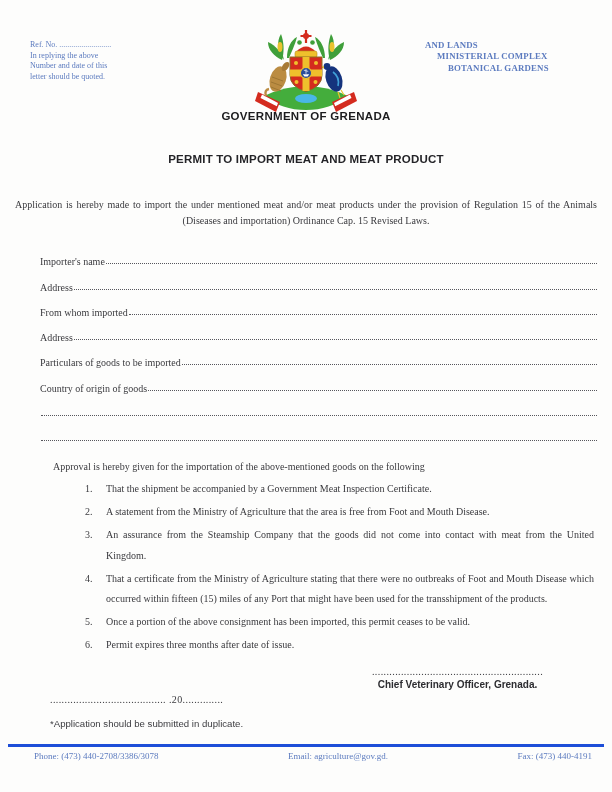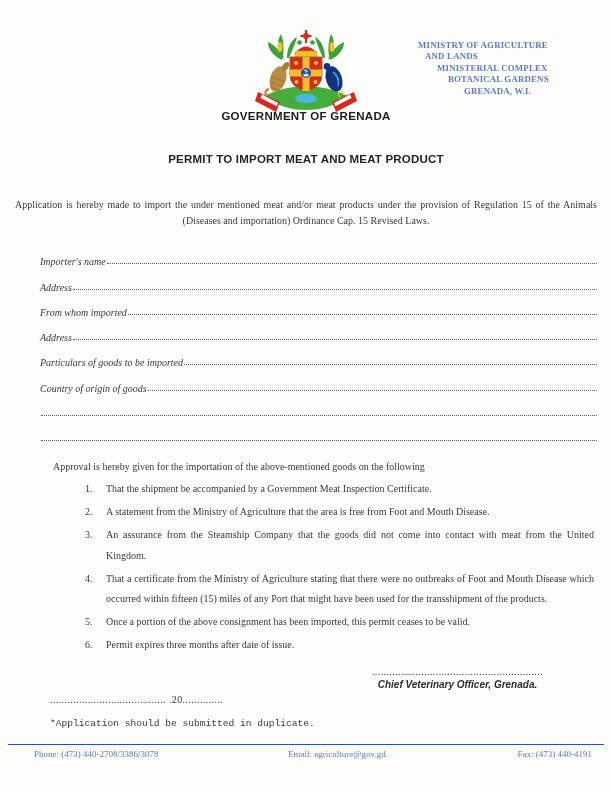--- a/index.html
+++ b/index.html
@@ -29,49 +29,55 @@
   .doc-title {
     position:absolute; top:153px; left:0; right:0; text-align:center;
     font-family:"Liberation Sans", sans-serif; font-weight:bold;
     font-size:11.5px; color:#242428; letter-spacing:0.2px;
   }
   
   .body { position:absolute; top:197px; left:15px; right:15px; font-size:10px; }
   .intro { text-align:justify; text-align-last:center; line-height:16px; }
   .fields { margin-top:13px; padding-left:25px; }
   .field-row { display:flex; align-items:flex-end; height:25.3px; }
-  .field-label { white-space:nowrap; padding-right:1px;font-style:italic; }
+  .field-label { white-space:nowrap; padding-right:1px; }
   .leader { flex:1; border-bottom:1.6px dotted #56565c; margin-bottom:3px; }
   .approval { margin-top:15px; line-height:15px; }
   .approval-l1 { text-indent:38px; }
   .conditions { margin-top:5px; padding-left:70px; padding-right:3px; }
   .cond-item { display:flex; line-height:20.5px; margin-bottom:2.5px; }
   .cond-num { width:21px; flex:none; }
   .cond-text { flex:1; text-align:justify; }
   .sig-block { margin-top:11px; margin-left:auto; margin-right:42px; width:195px; text-align:center; }
   .sig-dots { font-size:10px; letter-spacing:0.4px; line-height:10px; }
-  .sig-title { font-family:"Liberation Sans", sans-serif; font-weight:bold; font-style:italic;
+  .sig-title { font-family:"Liberation Sans", sans-serif; font-weight:bold; 
                font-size:10px; margin-top:2px; color:#2c2c30; }
   .date-line { margin-top:4px; padding-left:35px; font-size:10px; letter-spacing:0.4px; }
   .footnote { margin-top:13px; padding-left:35px;
-              font-family:Liberation Mono, monospace; font-size:9.6px; color:#3c3c40; }
+              font-family:Liberation Sans, sans-serif; font-size:9.6px; color:#3c3c40; }
   
   .footer {
     position:absolute; top:744px; left:8px; right:8px;
-    border-top:1px solid #1d4ed8; padding-top:4px;
+    border-top:3px solid #1d4ed8; padding-top:4px;
     display:flex; justify-content:space-between;
     color:#5c7bbf; font-size:9px;
   }
   .footer-phone { margin-left:26px; } .footer-fax { margin-right:12px; }
 </style>
 </head>
 <body>
 
 <div class="page">
 
+  <div class="ref-block">
+    <div>Ref. No. ..........................</div>
+    <div>In replying the above</div>
+    <div>Number and date of this</div>
+    <div>letter should be quoted.</div>
+  </div>
 
   <div class="emblem-wrap">
     <svg width="104" height="86" viewBox="0 0 104 86" aria-hidden="true">
 
       <g fill="#3f9f3a">
         <path d="M30 30 C 24 22, 22 12, 27 4 C 30 12, 30 20, 29 26 Z"></path>
         <path d="M28 30 C 20 26, 14 20, 14 12 C 22 16, 27 22, 29 27 Z"></path>
         <path d="M33 28 C 33 18, 37 10, 43 7 C 41 15, 37 23, 35 28 Z"></path>
         <path d="M74 30 C 80 22, 82 12, 77 4 C 74 12, 74 20, 75 26 Z"></path>
         <path d="M76 30 C 84 26, 90 20, 90 12 C 82 16, 77 22, 75 27 Z"></path>
@@ -119,25 +125,23 @@
       <circle cx="42.5" cy="52" r="2" fill="#efc02c"></circle>
       <circle cx="61.5" cy="52" r="2" fill="#efc02c"></circle>
       <circle cx="52" cy="43" r="5.6" fill="#2a4d9b" stroke="#efc02c" stroke-width="1.1"></circle>
       <path d="M48.8 44.2 h6.4 l-1.6 2.2 h-3.2 Z" fill="#ffffff"></path>
       <path d="M52 38.8 v5 M49.8 40.2 l4.4 1.2" stroke="#ffffff" stroke-width="0.7"></path>
     </svg>
   </div>
   <div class="gov-caption">GOVERNMENT OF GRENADA</div>
 
   <div class="ministry-block">
-    <div>MINISTRY OF AGRICULTURE</div>
     <div class="m-ind1">AND LANDS</div>
     <div class="m-ind2">MINISTERIAL COMPLEX</div>
     <div class="m-ind3">BOTANICAL GARDENS</div>
-    <div class="m-ind5">GRENADA, W.I.</div>
   </div>
 
   <div class="doc-title">PERMIT TO IMPORT MEAT AND MEAT PRODUCT</div>
 
   <div class="body">
 
     <p class="intro" style="margin:0">Application is hereby made to import the under mentioned meat and/or meat products under the provision of Regulation 15 of the Animals (Diseases and importation) Ordinance Cap. 15 Revised Laws.</p>
 
     <div class="fields">
       <div class="field-row">

